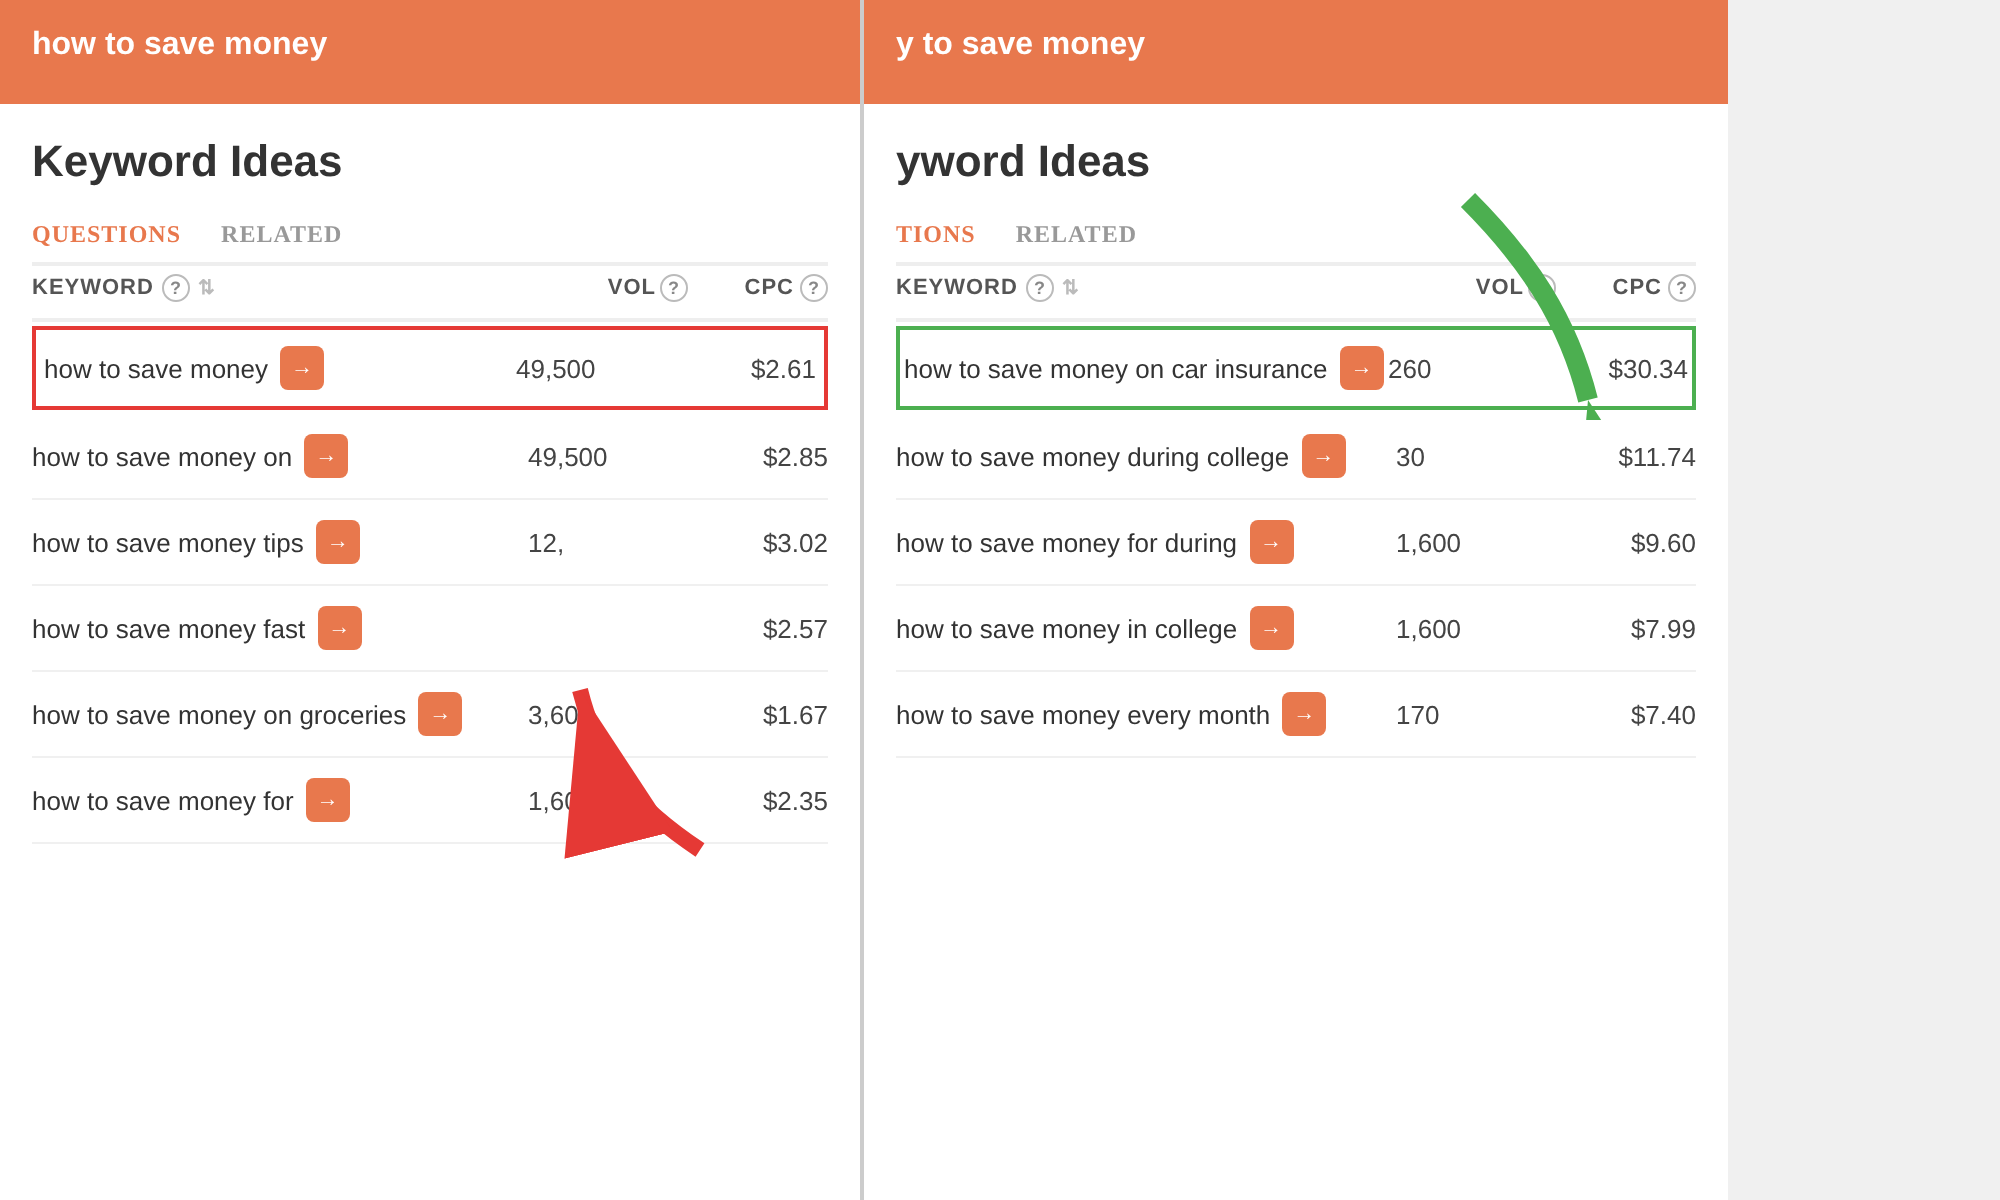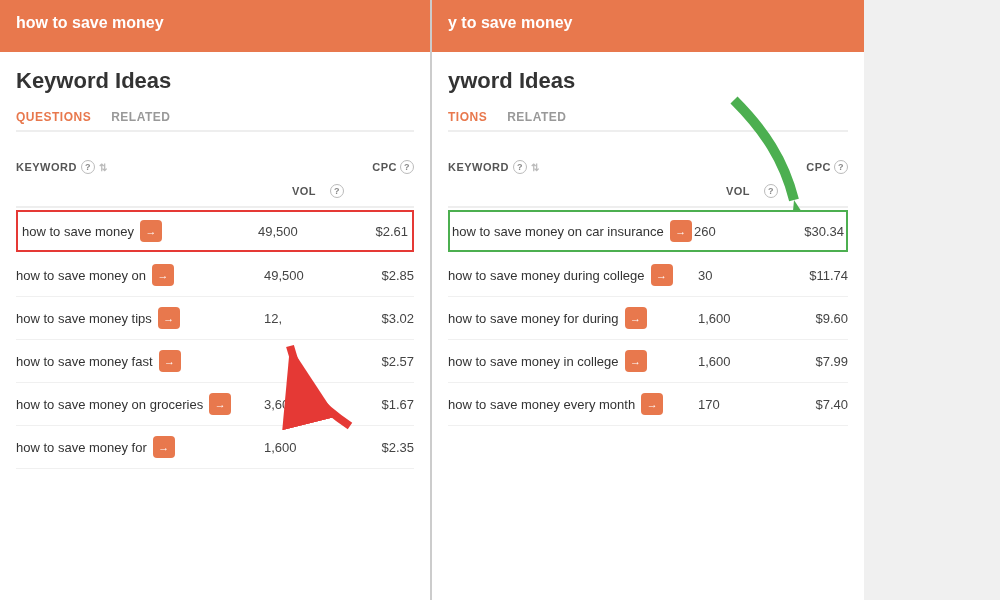--- a/index.html
+++ b/index.html
@@ -51,39 +51,40 @@
     }
 
     .tab {
       font-size: 12px;
       font-weight: bold;
       color: #e8784d;
       padding: 6px 0;
       margin-right: 20px;
       cursor: pointer;
       letter-spacing: 0.5px;
+      font-family: Liberation Serif, serif;
     }
 
     .tab.inactive {
       color: #999;
     }
 
     .table-header {
       display: flex;
       align-items: center;
       padding: 4px 0 8px 0;
       border-bottom: 2px solid #eee;
       font-size: 11px;
       font-weight: bold;
       color: #555;
       letter-spacing: 0.5px;
     }
 
     .col-keyword { flex: 1; display: flex; align-items: center; gap: 4px; }
-    .col-vol { width: 80px; text-align: right; display: flex; align-items: center; justify-content: flex-end; gap: 14px; margin-top: 48px; }
+    .col-vol { width: 80px; text-align: right; display: flex; align-items: center; justify-content: flex-end; gap: 2px; }
     .col-cpc { width: 70px; text-align: right; display: flex; align-items: center; justify-content: flex-end; gap: 3px; }
 
     .sort-icon {
       color: #bbb;
       font-size: 10px;
     }
 
     .help-icon {
       display: inline-flex;
       align-items: center;

